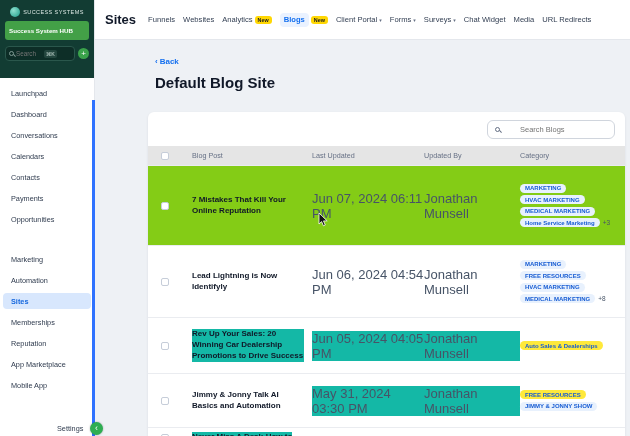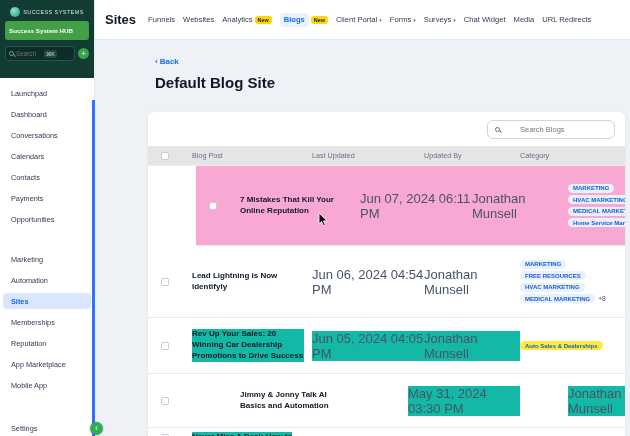--- a/index.html
+++ b/index.html
@@ -25,21 +25,21 @@
   .plus-btn { width:11px; height:11px; border-radius:50%; background:#3aa34b; color:#fff; font-size:8px;
               display:flex; align-items:center; justify-content:center; flex:0 0 auto; cursor:pointer; }
   .mag { width:5px; height:5px; border:1px solid #7f9a93; border-radius:50%; position:relative; flex:0 0 auto; }
   .mag::after { content:""; position:absolute; width:3px; height:1px; background:#7f9a93;
                 transform:rotate(45deg); right:-2.5px; bottom:-1px; }
   .mag.gray { border-color:#667085; } .mag.gray::after { background:#667085; }
   .nav { flex:1; padding:7px 3px 0; display:flex; flex-direction:column; gap:5px; overflow:hidden; }
   .nav-item { font-size:7.3px; color:#2f3b4e; padding:3.5px 8px; border-radius:4px; white-space:nowrap; cursor:pointer; }
   .nav-item.active { background:#d8e7fd; color:#1567dd; font-weight:bold; }
   .nav-gap { height:14px; flex:0 0 auto; }
-  .settings-item { margin-top:auto; }
+  .settings-item { margin-top:auto;margin-left:46px; }
   .side-scrollbar { position:absolute; left:92px; top:100px; width:3px; height:336px; background:#2f72ff; z-index:6; }
   .collapse-btn { position:absolute; left:90px; top:422px; width:13px; height:13px; border-radius:50%;
                   background:#2fae52; color:#fff; display:flex; align-items:center; justify-content:center;
                   font-size:9px; line-height:1; z-index:10; box-shadow:0 0 2px rgba(0,0,0,.35); cursor:pointer; }
 
   
   .topbar { position:absolute; left:95px; top:0; width:535px; height:40px; background:#fff;
             border-bottom:1px solid #e4e7ec; display:flex; align-items:center; gap:8px; padding:0 10px; }
   .topbar-title { font-size:13px; font-weight:bold; color:#101828; margin-right:4px; }
   .tab { font-size:7.6px; color:#344054; display:flex; align-items:center; gap:2px; white-space:nowrap; cursor:pointer; }
@@ -58,38 +58,38 @@
   .card-toolbar { height:34px; display:flex; justify-content:flex-end; align-items:center; padding:0 10px; }
   .search-blogs { display:flex; align-items:center; gap:20px; border:1px solid #d0d5dd; border-radius:6px;
                   padding:4px 7px; width:128px; background:#fff; }
   .search-blogs input { border:none; outline:none; font-size:7.5px; color:#667085; width:100%;
                         font-family:"Liberation Sans", sans-serif; }
 
   
   .thead { display:flex; align-items:center; height:20px; border-bottom:1px solid #eaecf0;
            font-size:7.2px; color:#667085; background:#e5e5e5; }
   .row { display:flex; border-bottom:1px solid #eaecf0; background:#fff; }
-  .row.selected { background:#f9a8d4;margin-left:48px; }
+  .row.selected { background:#84cc16; }
   .c-check { width:44px; flex:0 0 auto; display:flex; align-items:center; padding-left:13px; }
   .thead .c-check, .row .c-check { align-self:stretch; }
   .c-title { width:120px; flex:0 0 auto; display:flex; align-items:center; padding-right:8px; }
   .c-date  { width:112px; flex:0 0 auto; display:flex; align-items:center; }
   .c-by    { width:96px;  flex:0 0 auto; display:flex; align-items:center; }
   .c-cat   { flex:1; display:flex; align-items:center; }
   .cb { width:8px; height:8px; border:1px solid #c6cdd9; border-radius:2px; background:#fff; cursor:pointer; }
   .cell-title { font-size:8px; font-weight:bold; color:#101828; line-height:1.35; }
   .cell-date, .cell-by { font-size:13px; color:#475467; }
   .cat-stack { display:flex; flex-direction:column; gap:2.5px; padding:6px 0; }
   .cat-line { display:flex; align-items:center; gap:3px; }
   .badge { background:#e8f1fd; color:#175cd3; font-size:6px; font-weight:bold; padding:1.5px 5px;
            border-radius:8px; white-space:nowrap; width:fit-content; }
   .badge.hl { background:#ffe93b; }
   .more { font-size:6.5px; color:#475467; }
   .hl-text { background:#14b8a6; }
-  .r1 { height:80px; } .r2 { height:72px; } .r3 { height:56px; } .r4 { height:54px;gap:48px; } .r5 { height:20px; }
+  .r1 { height:80px; } .r2 { height:72px; } .r3 { height:56px; } .r4 { height:54px; } .r5 { height:20px; }
   .r5 .c-title { align-items:flex-start; padding-top:4px; }
 
   .cursor { position:absolute; left:318px; top:212px; z-index:20; pointer-events:none; }
 </style>
 </head>
 <body>
 
 <div class="app">
 
   <div class="sidebar">

